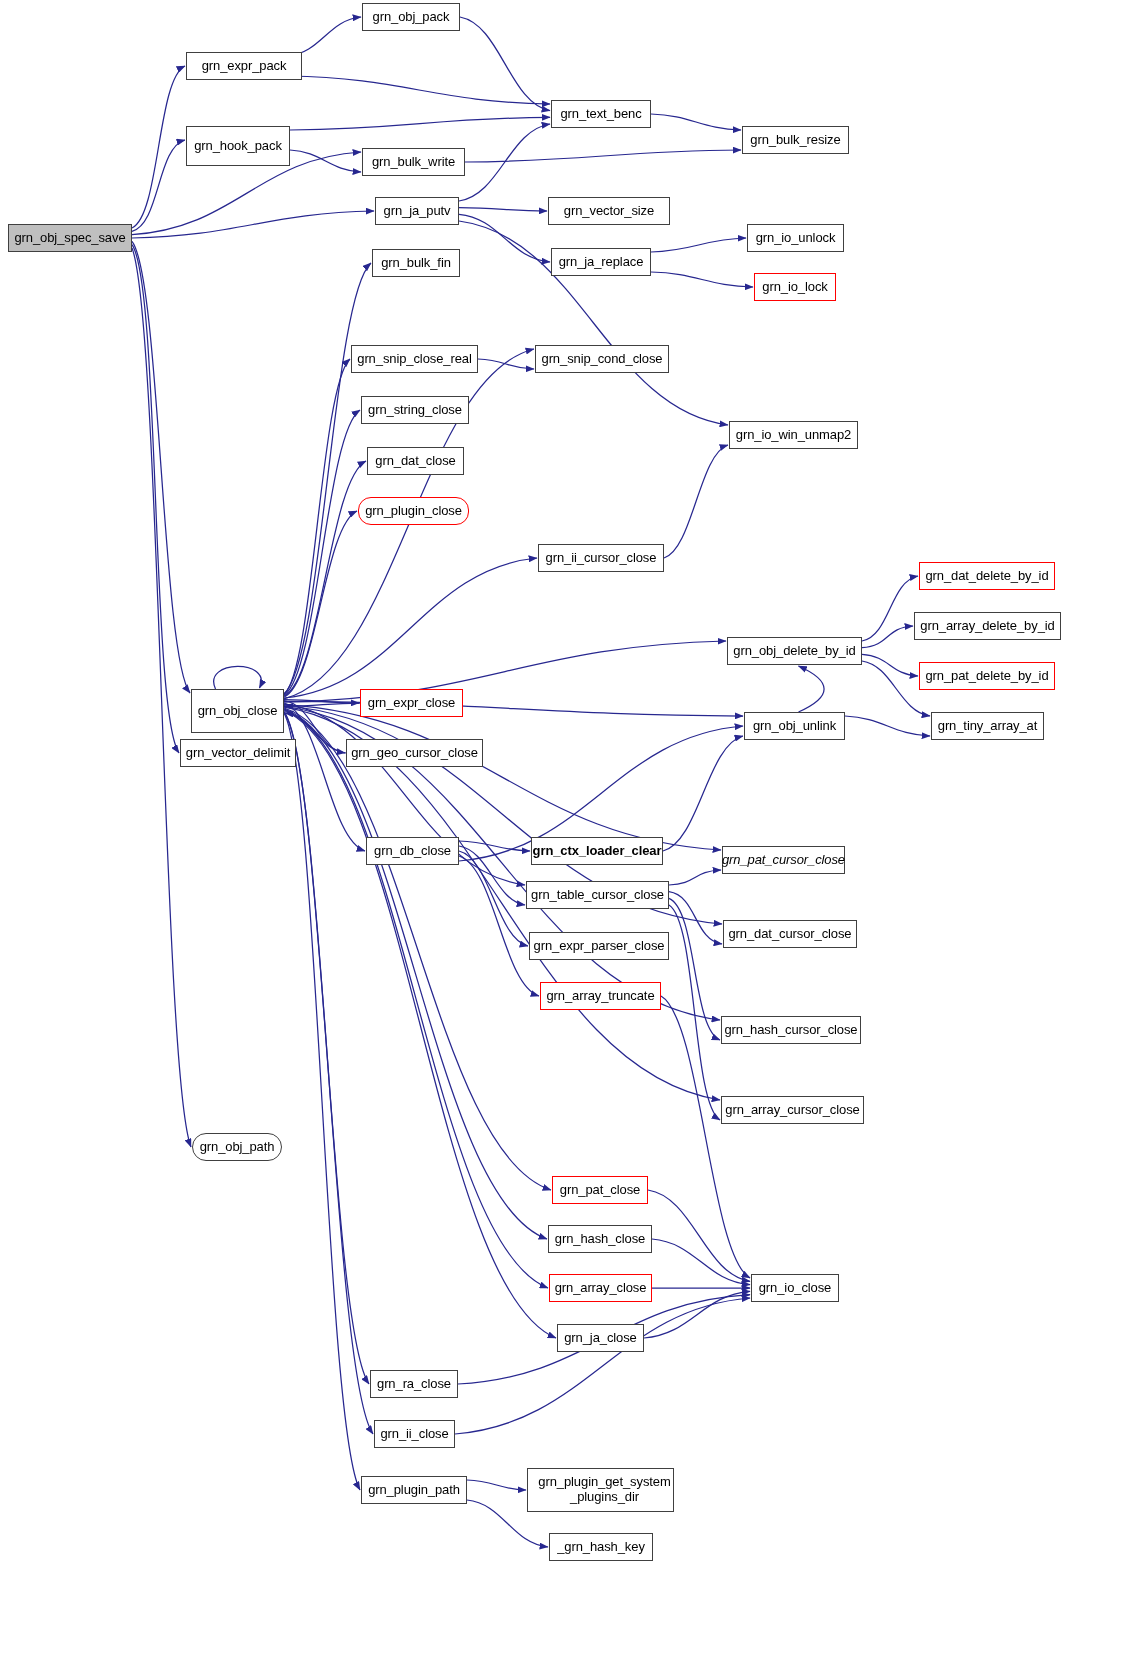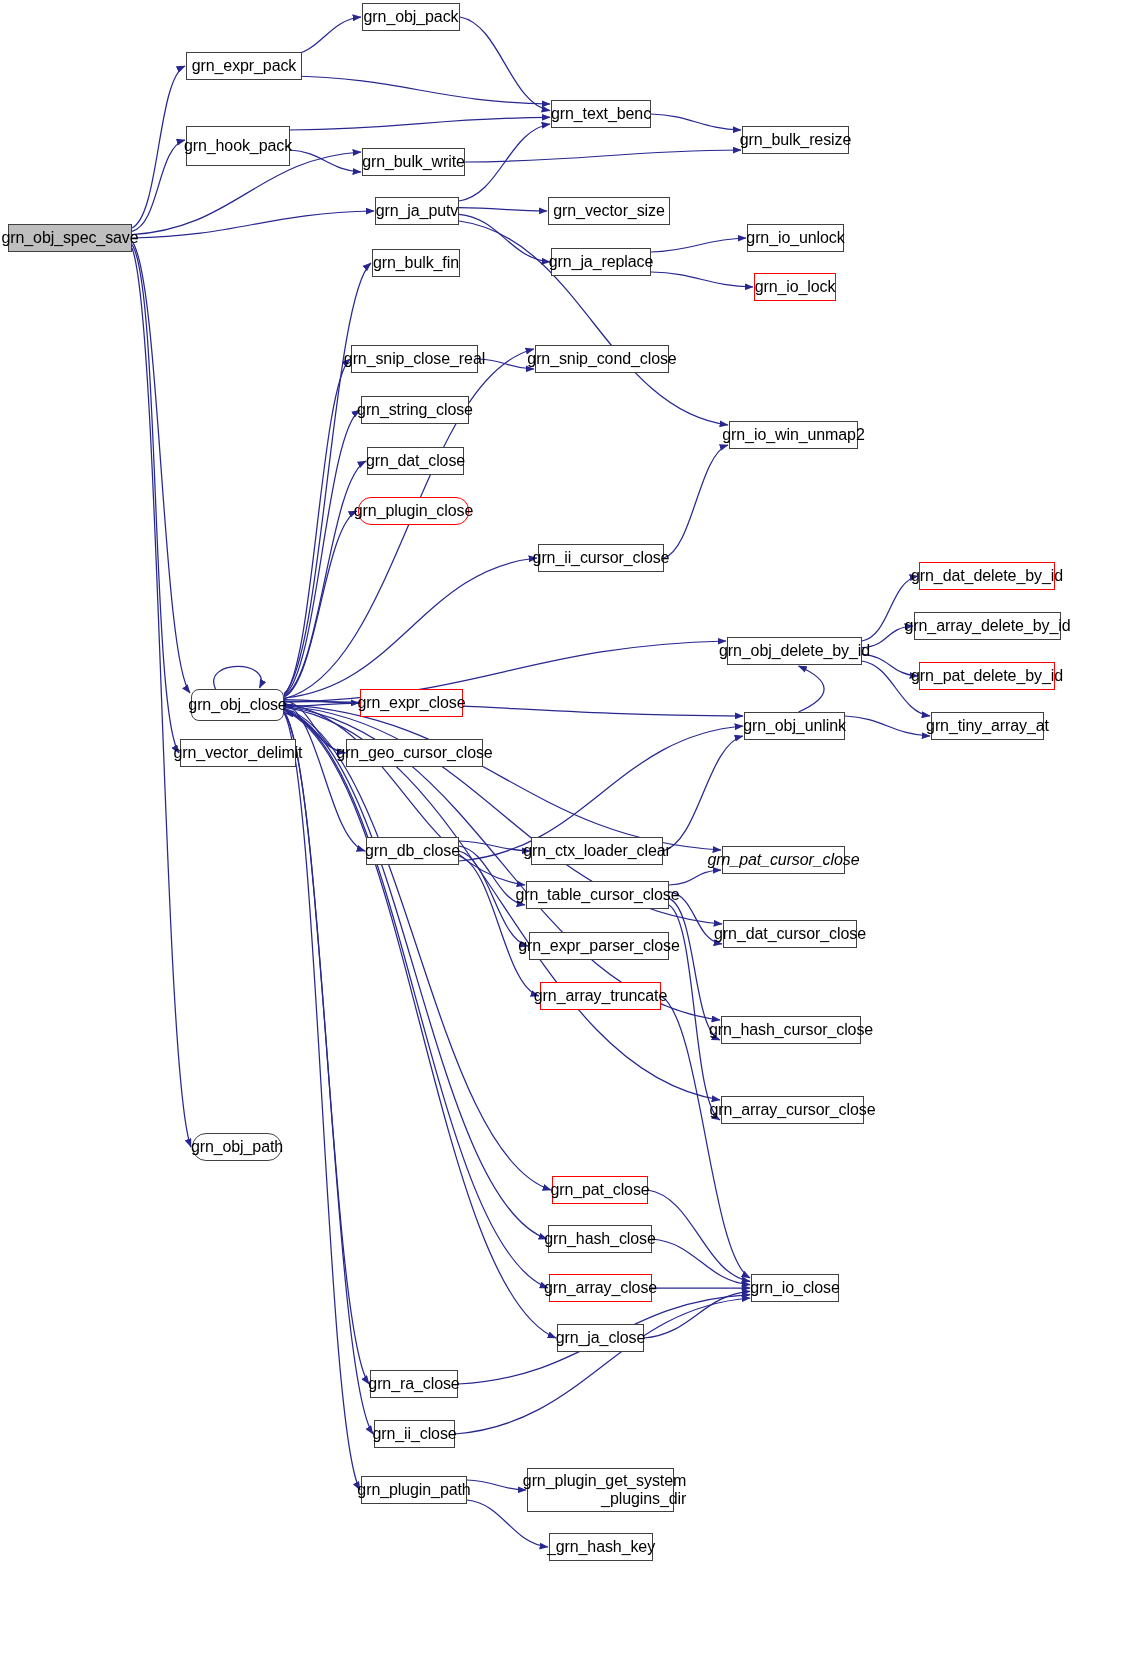--- a/index.html
+++ b/index.html
@@ -6,25 +6,25 @@
   html,body{margin:0;padding:0;background:#ffffff;}
   body{font-family:"Liberation Sans", sans-serif;}
   #canvas{position:relative;width:1136px;height:1672px;background:#ffffff;overflow:hidden;}
   #edges{position:absolute;left:0;top:0;width:1136px;height:1672px;}
   .node{
     position:absolute;
     box-sizing:border-box;
     display:flex;
     align-items:center;
     justify-content:center;
-    text-align:right;
+    text-align:center;
     background:#ffffff;
     border:1px solid #404040;
     color:#000000;
-    font-size:16px;
+    font-size:13px;
     line-height:1.12;
     letter-spacing:-0.1px;
     white-space:pre-line;
     z-index:5;
   }
   .node.root{background:#bfbfbf;border-color:#404040;}
   .node.red{border-color:#ff0000;}
 </style>
 </head>
 <body>
@@ -130,28 +130,28 @@
     <div class="node" style="left: 535px; top: 345px; width: 134px; height: 28px;">grn_snip_cond_close</div>
     <div class="node" style="left: 361px; top: 396px; width: 108px; height: 28px;">grn_string_close</div>
     <div class="node" style="left: 729px; top: 421px; width: 129px; height: 28px;">grn_io_win_unmap2</div>
     <div class="node" style="left: 367px; top: 447px; width: 97px; height: 28px;">grn_dat_close</div>
     <div class="node red" style="left: 358px; top: 497px; width: 111px; height: 28px; border-radius: 13px;">grn_plugin_close</div>
     <div class="node" style="left: 538px; top: 544px; width: 126px; height: 28px;">grn_ii_cursor_close</div>
     <div class="node red" style="left: 919px; top: 562px; width: 136px; height: 28px;">grn_dat_delete_by_id</div>
     <div class="node" style="left: 914px; top: 612px; width: 147px; height: 28px;">grn_array_delete_by_id</div>
     <div class="node" style="left: 727px; top: 637px; width: 135px; height: 28px;">grn_obj_delete_by_id</div>
     <div class="node red" style="left: 919px; top: 662px; width: 136px; height: 28px;">grn_pat_delete_by_id</div>
-    <div class="node" style="left: 191px; top: 689px; width: 93px; height: 32px; border-radius: 8px;">grn_obj_close</div>
+    <div class="node" style="left: 191px; top: 689px; width: 93px; height: 44px;">grn_obj_close</div>
     <div class="node red" style="left: 360px; top: 689px; width: 103px; height: 28px;">grn_expr_close</div>
     <div class="node" style="left: 744px; top: 712px; width: 101px; height: 28px;">grn_obj_unlink</div>
     <div class="node" style="left: 931px; top: 712px; width: 113px; height: 28px;">grn_tiny_array_at</div>
     <div class="node" style="left: 180px; top: 739px; width: 116px; height: 28px;">grn_vector_delimit</div>
     <div class="node" style="left: 346px; top: 739px; width: 137px; height: 28px;">grn_geo_cursor_close</div>
     <div class="node" style="left: 366px; top: 837px; width: 93px; height: 28px;">grn_db_close</div>
-    <div class="node" style="left: 531px; top: 837px; width: 132px; height: 28px;">grn_ctx_loader_clear</div>
+    <div class="node" style="left: 531px; top: 837px; width: 132px; height: 28px; font-weight: bold;">grn_ctx_loader_clear</div>
     <div class="node" style="left: 722px; top: 846px; width: 123px; height: 28px; font-style: italic;">grn_pat_cursor_close</div>
     <div class="node" style="left: 526px; top: 881px; width: 143px; height: 28px;">grn_table_cursor_close</div>
     <div class="node" style="left: 723px; top: 920px; width: 134px; height: 28px;">grn_dat_cursor_close</div>
     <div class="node" style="left: 529px; top: 932px; width: 140px; height: 28px;">grn_expr_parser_close</div>
     <div class="node red" style="left: 540px; top: 982px; width: 121px; height: 28px;">grn_array_truncate</div>
     <div class="node" style="left: 721px; top: 1016px; width: 140px; height: 28px;">grn_hash_cursor_close</div>
     <div class="node" style="left: 721px; top: 1096px; width: 143px; height: 28px;">grn_array_cursor_close</div>
     <div class="node" style="left: 192px; top: 1133px; width: 90px; height: 28px; border-radius: 14px;">grn_obj_path</div>
     <div class="node red" style="left: 552px; top: 1176px; width: 96px; height: 28px;">grn_pat_close</div>
     <div class="node" style="left: 548px; top: 1225px; width: 104px; height: 28px;">grn_hash_close</div>

